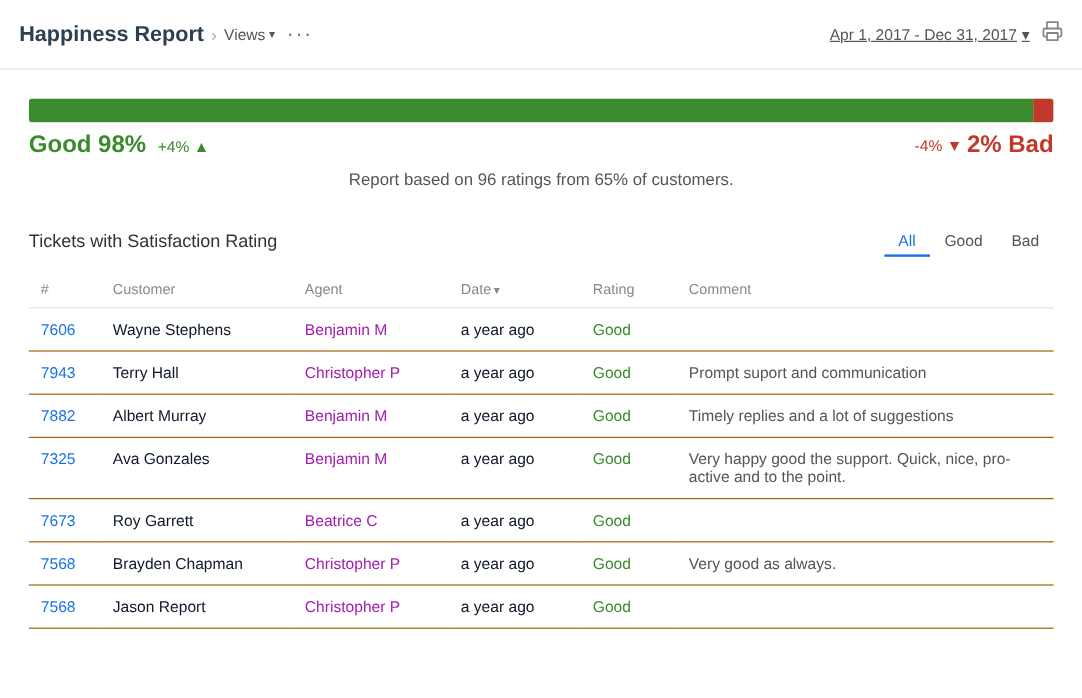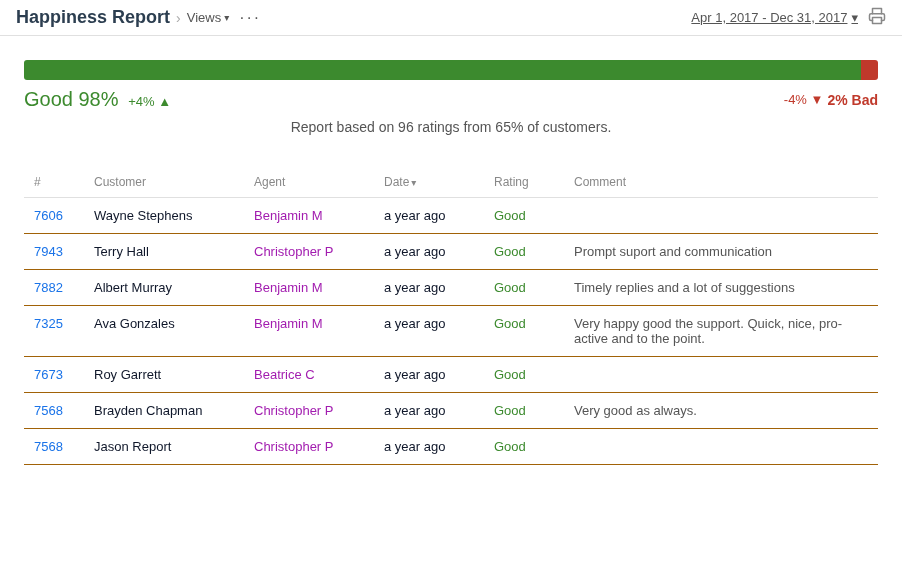--- a/index.html
+++ b/index.html
@@ -1,38 +1,38 @@
 <!DOCTYPE html>
 <html><head>
   <meta charset="utf-8">
   <style>
     * { box-sizing: border-box; margin: 0; padding: 0; }
     body { font-family: -apple-system, BlinkMacSystemFont, 'Segoe UI', Arial, sans-serif; font-size: 13px; color: #333; background: #fff; width: 902px; min-height: 582px; }
 
     
-    .header { display: flex; align-items: center; padding: 10px 16px; border-bottom: 1px solid #e0e0e0; height: 36px; }
+    .header { display: flex; align-items: center; padding: 10px 16px; border-bottom: 1px solid #e0e0e0; height: 58px; }
     .header-title { font-size: 18px; font-weight: 600; color: #2c3e50; }
     .header-chevron { color: #aaa; margin: 0 6px; font-size: 14px; }
     .header-views { display: flex; align-items: center; color: #555; cursor: pointer; font-size: 13px; }
     .header-dots { margin-left: 10px; color: #555; font-size: 16px; cursor: pointer; letter-spacing: 2px; }
     .header-right { margin-left: auto; display: flex; align-items: center; gap: 10px; }
     .header-date { color: #555; font-size: 13px; display: flex; align-items: center; gap: 4px; cursor: pointer; text-decoration: underline; }
     .header-print { color: #888; cursor: pointer; font-size: 16px; }
 
     
     .summary { padding: 24px 24px 16px 24px; }
     .progress-bar-wrap { width: 100%; height: 20px; border-radius: 3px; overflow: hidden; display: flex; margin-bottom: 8px; }
     .progress-good { background: #3c8a2e; flex: 98; }
     .progress-bad { background: #c0392b; flex: 2; }
     .summary-labels { display: flex; justify-content: space-between; align-items: center; margin-bottom: 8px; }
-    .good-label { color: #3c8a2e; font-size: 20px; font-weight: 400; }
+    .good-label { color: #3c8a2e; font-size: 20px; font-weight: 700; }
     .good-change { color: #3c8a2e; font-size: 13px; margin-left: 6px; }
     .bad-side { display: flex; align-items: center; gap: 4px; }
     .bad-change { color: #c0392b; font-size: 13px; }
-    .bad-label { color: #c0392b; font-size: 14px; font-weight: 600; }
+    .bad-label { color: #c0392b; font-size: 20px; font-weight: 600; }
     .summary-desc { text-align: center; color: #555; font-size: 14px; margin-top: 8px; }
 
     
     .table-section { padding: 16px 24px; }
     .table-header-row { display: flex; align-items: center; justify-content: space-between; margin-bottom: 12px; }
     .table-title { font-size: 15px; color: #333; font-weight: 500; }
     .filter-tabs { display: flex; gap: 0; }
     .filter-tab { padding: 4px 12px; font-size: 13px; color: #555; cursor: pointer; border-bottom: 2px solid transparent; }
     .filter-tab.active { color: #1a73e8; border-bottom: 2px solid #1a73e8; font-weight: 500; }
 
@@ -88,20 +88,28 @@
     </div>
     <div class="bad-side">
       <span class="bad-change">-4% ▼</span>
       <span class="bad-label">2% Bad</span>
     </div>
   </div>
   <div class="summary-desc">Report based on 96 ratings from 65% of customers.</div>
 </div>
 
 <div class="table-section">
+  <div class="table-header-row">
+    <span class="table-title">Tickets with Satisfaction Rating</span>
+    <div class="filter-tabs">
+      <div class="filter-tab active">All</div>
+      <div class="filter-tab">Good</div>
+      <div class="filter-tab">Bad</div>
+    </div>
+  </div>
   <table>
     <thead>
       <tr>
         <th>#</th>
         <th>Customer</th>
         <th>Agent</th>
         <th>Date<span class="sort-arrow">▾</span></th>
         <th>Rating</th>
         <th>Comment</th>
       </tr>

